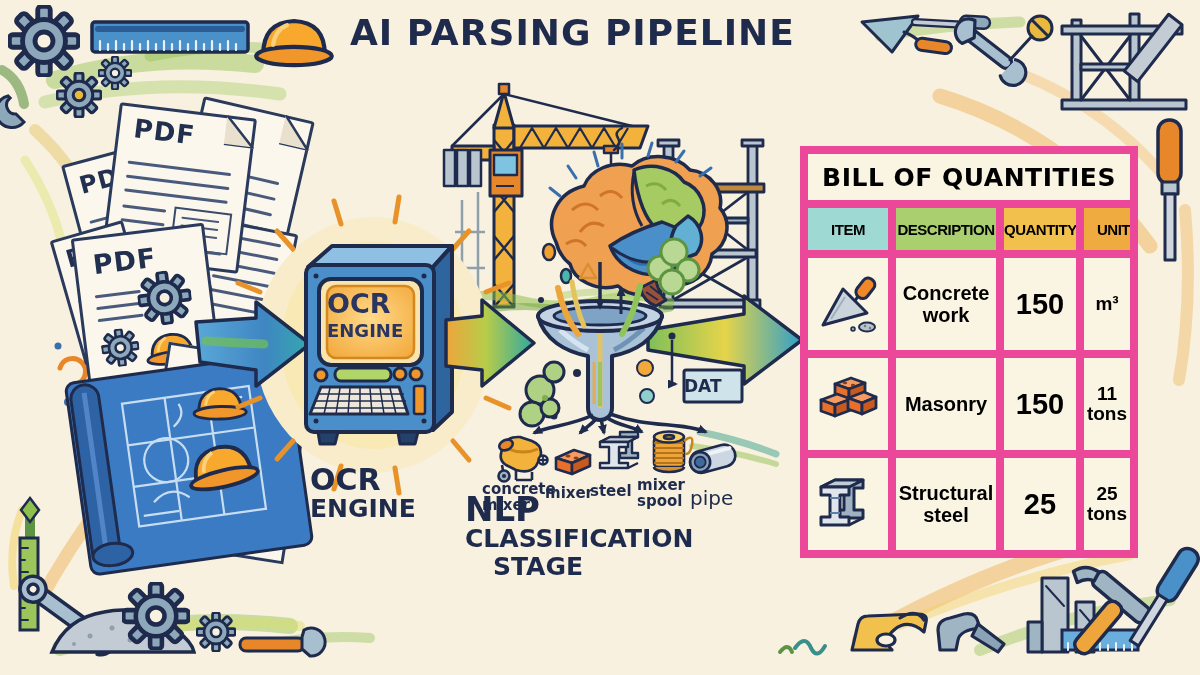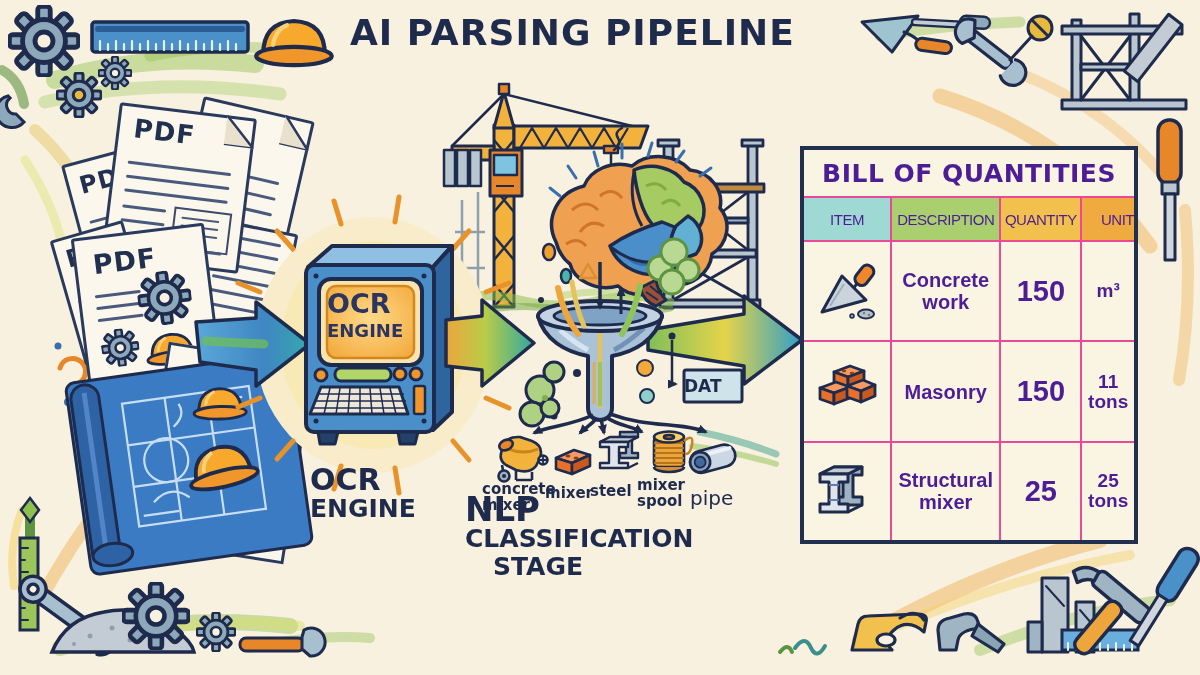--- a/index.html
+++ b/index.html
@@ -8,23 +8,23 @@
   .layer{position:absolute;left:0;top:0}
   .t{position:absolute;color:#1f2b4d;text-align:left;line-height:1.05;z-index:6}
   .paper{position:absolute;background:#fcf7ec;border:3px solid #2a3a5c;border-radius:3px;z-index:2}
   .pl{position:absolute;height:3px;background:#4a5a7d;border-radius:2px}
   .plabel{position:absolute;color:#22304f;font-weight:800;letter-spacing:1px}
   .sheet{position:absolute;background:#fcf7ec;border:3px solid #2a3a5c;z-index:2}
   .bp{position:absolute;background:#3b7bc4;border:3.5px solid #1f2b4d;border-radius:10px;z-index:2;overflow:hidden}
   .boq-wrap{position:absolute;left:800px;top:146px;z-index:4}
   table.boq{border-collapse:collapse;background:#faf4e2;table-layout:fixed;width:338px;height:398px;
             border:4px solid #22304f;font-family:"Liberation Sans",sans-serif}
-  .boq td,.boq th{border:2px solid #ec4899;padding:0;text-align:center;vertical-align:middle;color:#4c1d95;overflow:hidden}
+  .boq td,.boq th{border:8px solid #ec4899;padding:0;text-align:center;vertical-align:middle;color:#000000;overflow:hidden}
   .boq .title-cell{font-size:25px;font-weight:800;letter-spacing:.5px;height:46px;font-family:"DejaVu Sans",sans-serif}
-  .boq-head th{height:42px;font-size:15px;font-weight:400;letter-spacing:-.5px}
+  .boq-head th{height:42px;font-size:15px;font-weight:700;letter-spacing:-.5px}
   .boq .data{height:100px}
   .boq .desc{font-size:20px;font-weight:700;line-height:1.1}
   .boq .qty{font-size:29px;font-weight:700}
   .boq .unit{font-size:19px;font-weight:700;line-height:1.05}
   svg{display:block}
 </style>
 </head>
 <body>
 
 <div class="canvas" style="background: rgb(248, 241, 224);">
@@ -637,21 +637,21 @@
           <svg width="62" height="62" viewBox="0 0 62 62" style="margin:0 auto">
             <g stroke="#1f2b4d" stroke-width="3" stroke-linejoin="round">
               <path d="M18,7 h28 v8 h-9 v22 h9 v8 h-28 v-8 h9 v-22 h-9 z" fill="#9fb2c2"></path>
               <path d="M4,14 L18,7 M32,14 L46,7 M32,52 L46,45 M4,52 L18,45" fill="none"></path>
               <path d="M4,14 L18,7 L46,7 L32,14 z" fill="#c3ccd4"></path>
               <path d="M4,14 h28 v8 h-9 v22 h9 v8 h-28 v-8 h9 v-22 h-9 z" fill="#dfe5ea"></path>
               <path d="M13,25 h10 M13,40 h10" stroke="#5a7fb0" stroke-width="2.2" fill="none"></path>
             </g>
           </svg>
         </td>
-        <td class="desc">Structural mixer</td>
+        <td class="desc">Structural steel</td>
         <td class="qty">25</td>
         <td class="unit">25 tons</td>
       </tr>
     </tbody>
   </table>
 </div>
 
 <div class="t" style="left:350px;top:14px;width:508px;font-size:36px;font-weight:800;letter-spacing:1px">AI PARSING PIPELINE</div>
 
 <div class="t" style="left:327px;top:290px;width:88px;font-size:27px;font-weight:800;color:#2a3560">OCR</div>

